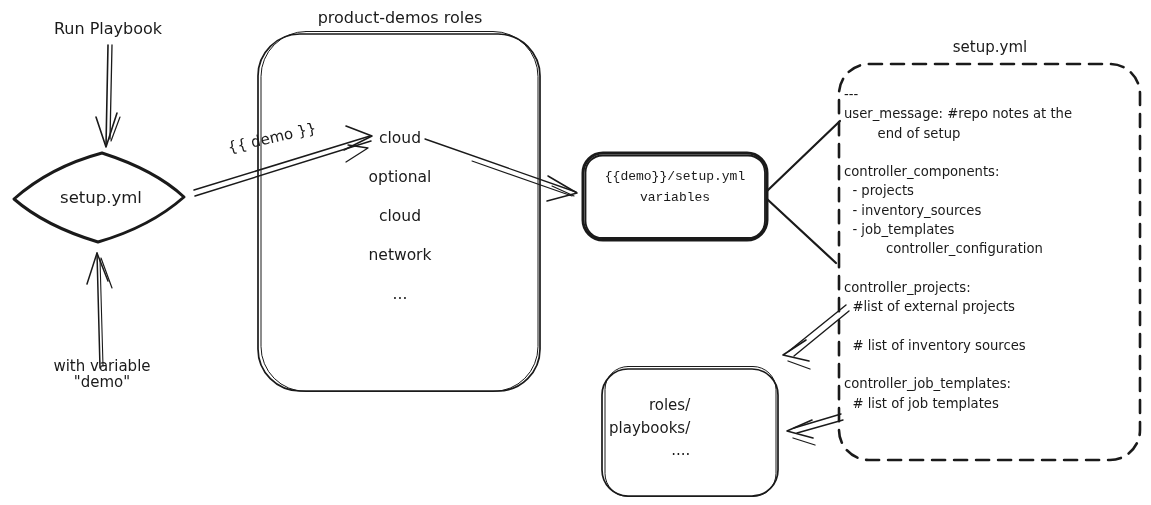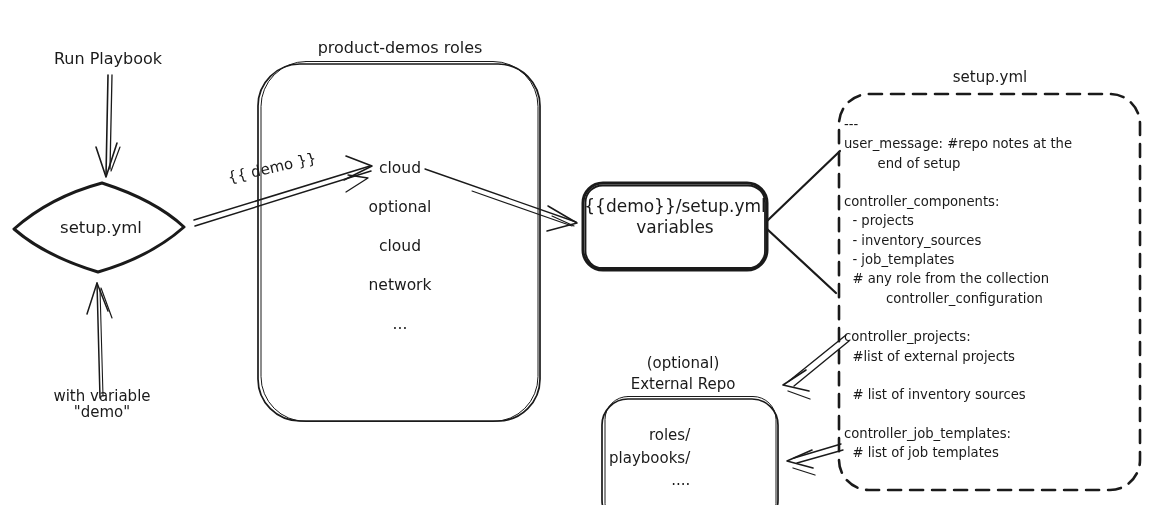--- a/index.html
+++ b/index.html
@@ -3,33 +3,33 @@
 <meta charset="utf-8">
 <style>
   * { margin: 0; padding: 0; box-sizing: border-box; }
   html, body {
     width: 1151px; height: 505px;
     background: #ffffff;
     overflow: hidden;
     font-family: "DejaVu Sans", "Liberation Sans", sans-serif;
     color: #1a1a1a;
   }
-  .canvas { position: relative; width: 1151px; height: 445px; background: #ffffff; margin-top: 30px; }
+  .canvas { position: relative; width: 1151px; height: 445px; background: #ffffff; }
   .strokes { position: absolute; left: 0; top: 0; width: 1151px; height: 505px; }
   .ink { stroke: #1a1a1a; fill: none; stroke-linecap: round; stroke-linejoin: round; }
   .txt { position: absolute; color: #1a1a1a; white-space: nowrap; }
   .center { text-align: center; }
   .run-playbook { left: 50px; top: 19px; width: 116px; font-size: 16px; }
   .diamond-label { left: 40px; top: 188px; width: 122px; font-size: 16.5px; }
   .with-variable { left: 28px; top: 358px; width: 148px; font-size: 15px; line-height: 16px; }
   .demo-arrow-label { left: 228px; top: 139px; font-size: 15px; transform: rotate(-13deg); transform-origin: left center; }
   .repo-title { left: 300px; top: 8px; width: 200px; font-size: 16px; }
   .repo-items { left: 329px; top: 119px; width: 142px; font-size: 15.5px; }
   .repo-items div { height: 39px; line-height: 39px; }
-  .variables-label { left: 583px; top: 166px; width: 184px; font-size: 17px; line-height: 21px; }
+  .variables-label { left: 583px; top: 166px; width: 184px; font-size: 13px; line-height: 21px; font-family: Liberation Mono, monospace; }
   .panel-title { left: 898px; top: 38px; width: 184px; font-size: 15px; }
   .yaml-block { left: 844px; top: 85px; width: 292px; font-size: 13.2px; }
   .yaml-block div { height: 19.3px; line-height: 19.3px; white-space: pre; }
   .external-title { left: 597px; top: 323px; width: 172px; font-size: 15px; line-height: 21px; }
   .external-items { left: 609px; top: 394px; font-size: 15px; text-align: right; }
   .external-items div { height: 22.5px; line-height: 22.5px; }
 </style>
 </head>
 <body>
 
@@ -132,36 +132,31 @@
 
   <div class="txt yaml-block">
       <div>---</div>
       <div>user_message: #repo notes at the</div>
       <div>        end of setup</div>
       <div></div>
       <div>controller_components:</div>
       <div>  - projects</div>
       <div>  - inventory_sources</div>
       <div>  - job_templates</div>
-      <div>  # any role from the collection</div>
       <div>          controller_configuration</div>
       <div></div>
       <div>controller_projects:</div>
       <div>  #list of external projects</div>
       <div></div>
       <div>  # list of inventory sources</div>
       <div></div>
       <div>controller_job_templates:</div>
       <div>  # list of job templates</div>
     </div>
 
-  <div class="txt center external-title">
-    <div>(optional)</div>
-    <div>External Repo</div>
-  </div>
 
   <div class="txt external-items">
       <div>roles/</div>
       <div>playbooks/</div>
       <div>....</div>
     </div>
 
 </div>
 
 </body></html>

